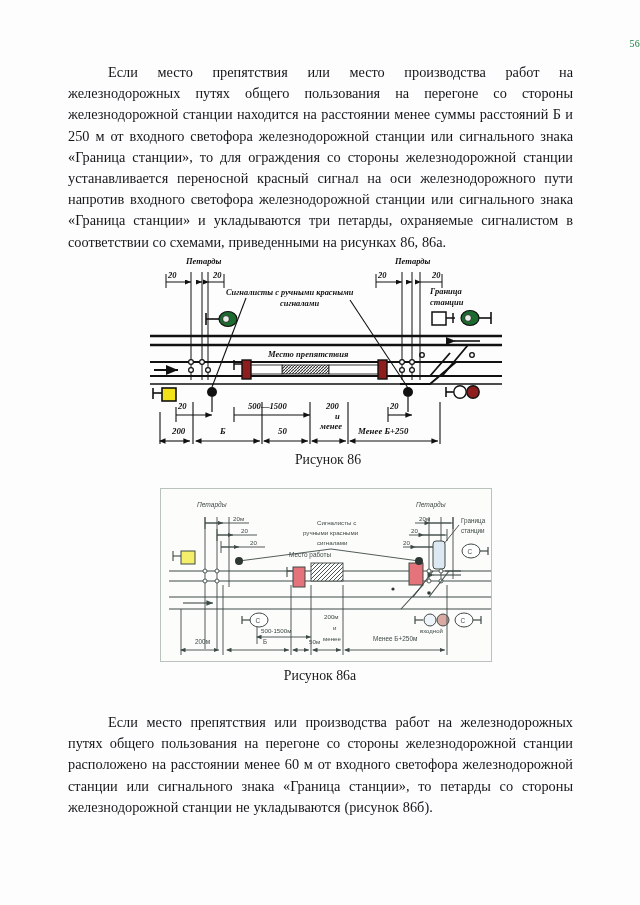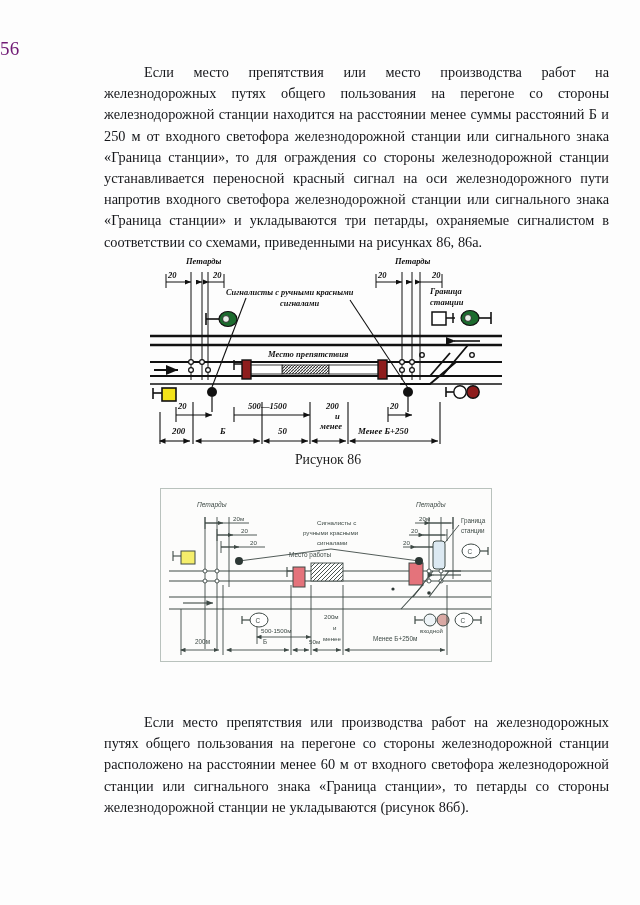--- a/index.html
+++ b/index.html
@@ -20,38 +20,37 @@
     inset: 0;
     background: #fdfdfd;
   }
 
   
   .page-number {
     position: absolute;
     top: 38px;
     left: 0;
     width: 640px;
-    text-align: left;
-    font-size: 19px;
+    text-align: right;
+    font-size: 10px;
     letter-spacing: 0.3px;
-    color: #701a75;
+    color: #15803d;
   }
 
   
   .para {
     position: absolute;
     left: 68px;
     width: 505px;
     font-size: 14.3px;
     line-height: 21.2px;
     text-align: justify;
     text-indent: 40px;
     color: #15161a;
     word-spacing: 0.2px;
-    margin-left: 36px;
   }
   .para-top { top: 62px; }
   .para-bottom { top: 712px; }
 
   
   .caption {
     position: absolute;
     left: 0;
     width: 640px;
     text-align: center;
@@ -437,16 +436,17 @@
         <line x1="20" y1="120" x2="20" y2="166"></line>
         <line x1="62" y1="96" x2="62" y2="166"></line>
         <line x1="130" y1="96" x2="130" y2="166"></line>
         <line x1="150" y1="96" x2="150" y2="166"></line>
         <line x1="182" y1="96" x2="182" y2="166"></line>
         <line x1="286" y1="96" x2="286" y2="166"></line>
       </g>
     </svg>
   </div>
 
+  <div class="caption caption-86a">Рисунок 86а</div>
 
   <div class="para para-bottom">Если место препятствия или производства работ на железнодорожных путях общего пользования на перегоне со стороны железнодорожной станции расположено на расстоянии менее 60 м от входного светофора железнодорожной станции или сигнального знака «Граница станции», то петарды со стороны железнодорожной станции не укладываются (рисунок 86б).</div>
 
 </div>
 
 </body></html>

